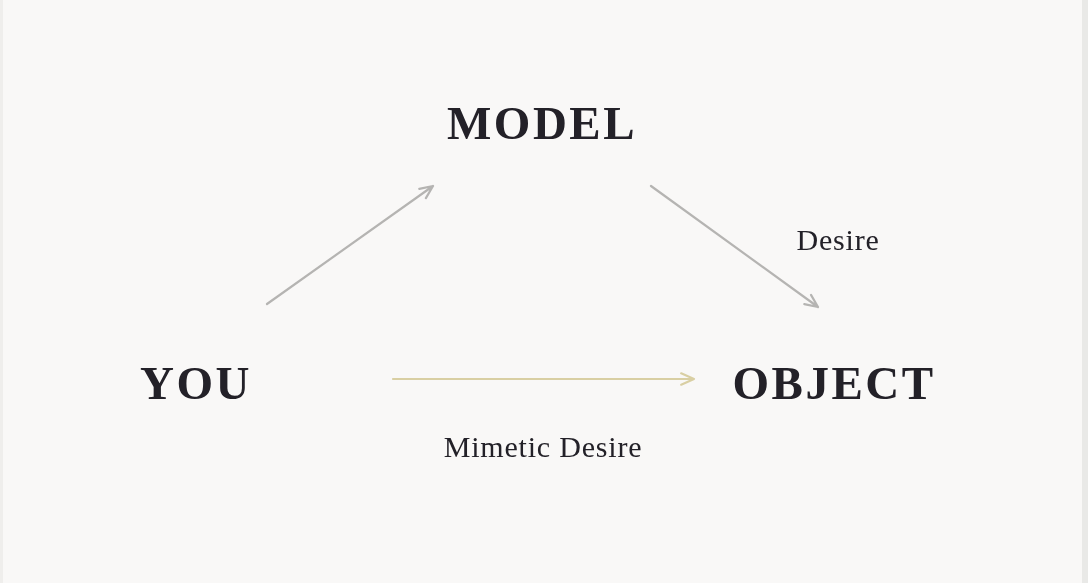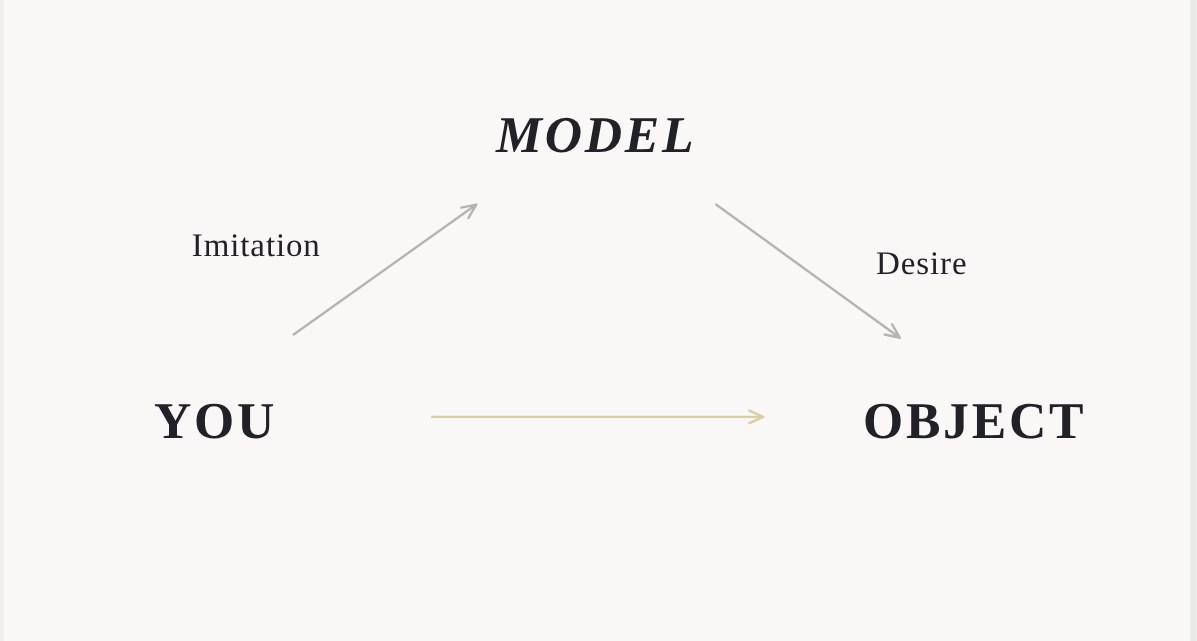--- a/index.html
+++ b/index.html
@@ -55,24 +55,24 @@
 
   <div class="gutter left" style="background: rgb(239, 238, 236);"></div>
   <div class="gutter right" style="background: rgb(233, 233, 231);"></div>
 
   <svg class="arrows" viewBox="0 0 1088 583" xmlns="http://www.w3.org/2000/svg">
       <path d="M 267 304 L 433 186 M 425.9 198.1 L 433 186 L 419.3 188.8" fill="none" stroke="#b5b4b2" stroke-width="2.2" stroke-linecap="round" stroke-linejoin="round"></path>
       <path d="M 651 186 L 818 307 M 804.3 304.1 L 818 307 L 811.0 294.9" fill="none" stroke="#b5b4b2" stroke-width="2.2" stroke-linecap="round" stroke-linejoin="round"></path>
       <path d="M 393 379 L 694 379 M 681.2 384.7 L 694 379 L 681.2 373.3" fill="none" stroke="#d9cfa3" stroke-width="2.2" stroke-linecap="round" stroke-linejoin="round"></path>
     </svg>
 
-  <div class="node-label" style="color: rgb(35, 33, 40); left: 542px; top: 123px; font-style: italic;">MODEL</div>
+  <div class="node-label" style="color: rgb(35, 33, 40); left: 542px; top: 123px;">MODEL</div>
 
   <div class="node-label" style="color: rgb(35, 33, 40); left: 196px; top: 383px;">YOU</div>
 
-  <div class="node-label" style="color: rgb(35, 33, 40); left: 886px; top: 383px;">OBJECT</div>
+  <div class="node-label" style="color: rgb(35, 33, 40); left: 834px; top: 383px;">OBJECT</div>
 
-  <div class="edge-label" style="color: rgb(35, 33, 40); left: 233px; top: 224px;">Imitation</div>
 
   <div class="edge-label" style="color: rgb(35, 33, 40); left: 838px; top: 240px;">Desire</div>
 
+  <div class="edge-label" style="color: rgb(35, 33, 40); left: 543px; top: 447px;">Mimetic Desire</div>
 
 </div>
 
 </body></html>

